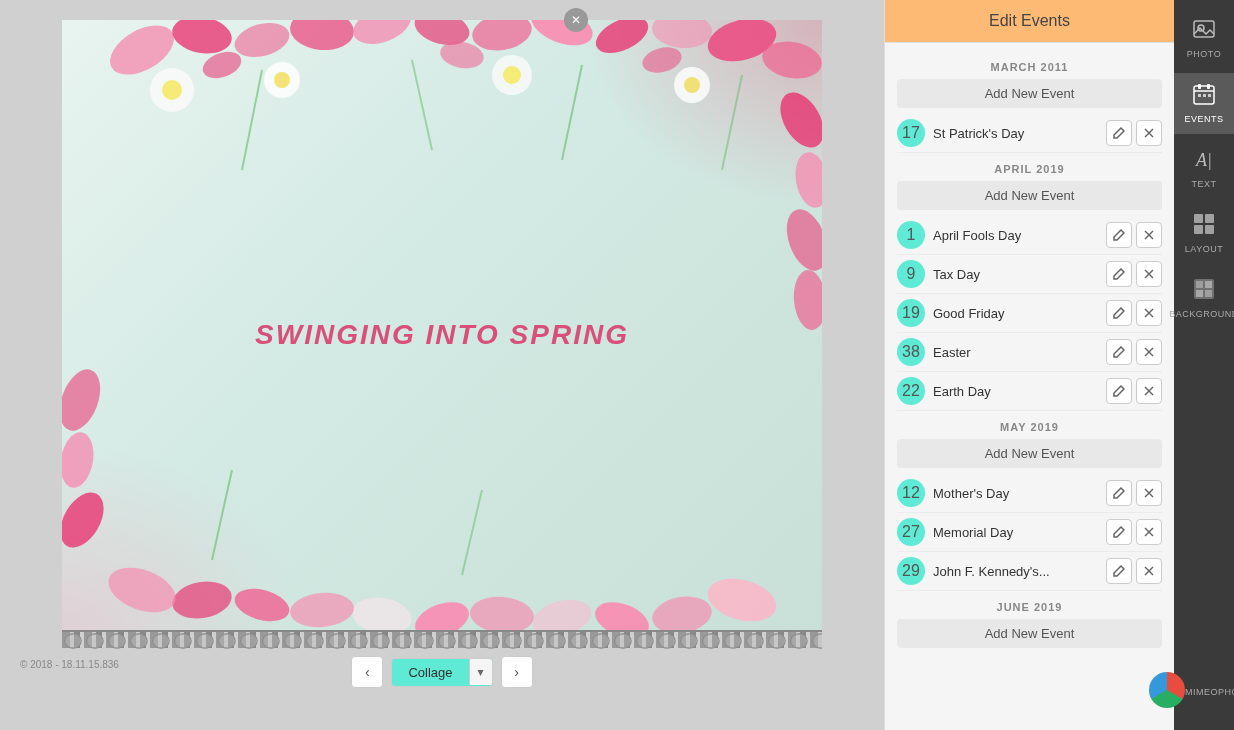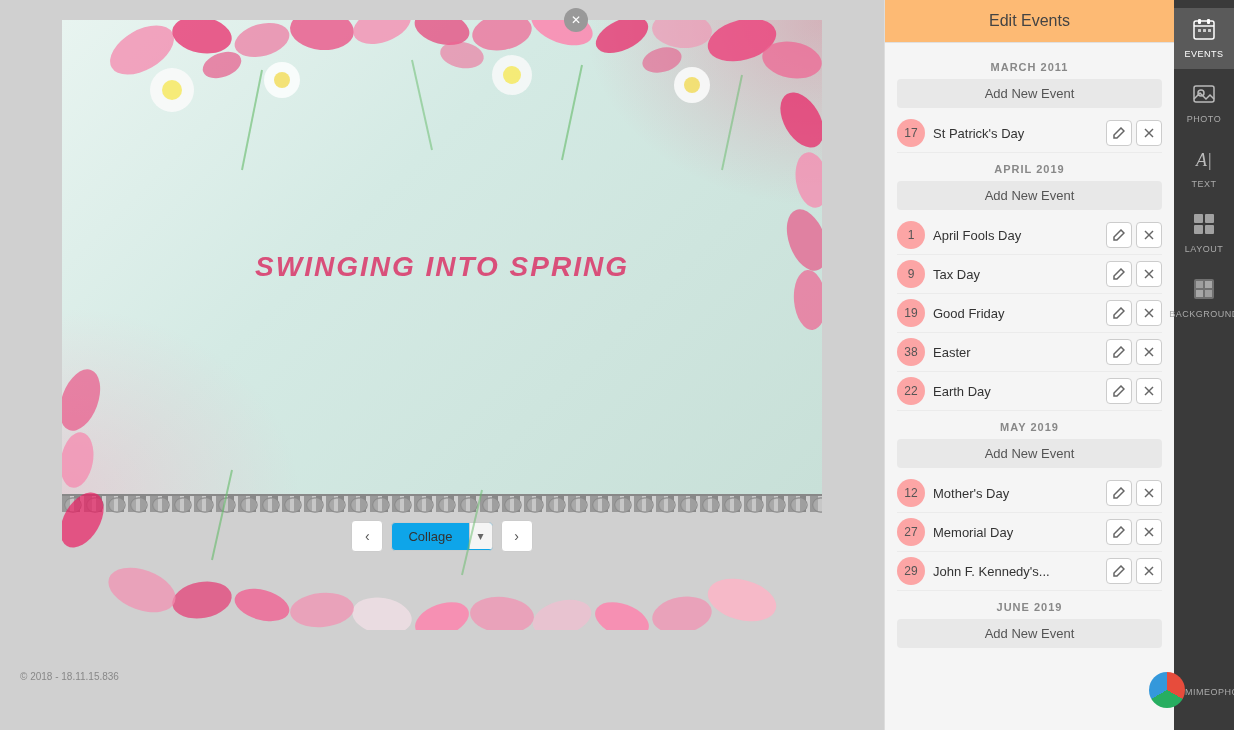--- a/index.html
+++ b/index.html
@@ -21,21 +21,21 @@
       flex-direction: column;
       align-items: center;
       justify-content: flex-start;
       padding: 20px;
       position: relative;
     }
 
     
     .calendar-bg {
       width: 760px;
-      height: 474px;
+      height: 610px;
       background: linear-gradient(135deg, #e8f4f0 0%, #d4eae4 40%, #c8e0d8 100%);
       position: relative;
       display: flex;
       align-items: center;
       justify-content: center;
       text-align: center;
     }
 
     .calendar-text-overlay {
       position: absolute;
@@ -86,21 +86,21 @@
       align-items: center;
       justify-content: center;
       font-size: 14px;
       color: #555;
     }
 
     .layout-select {
       display: flex;
       align-items: center;
       border: 1px solid #ccc;
-      background: #0ea5e9;
+      background: #5eead4;
       border-radius: 4px;
       overflow: hidden;
     }
 
     .layout-select-label {
       padding: 6px 16px;
       font-size: 13px;
       color: #333;
     }
 
@@ -108,21 +108,21 @@
       padding: 6px 8px;
       border-left: 1px solid #ccc;
       background: #f5f5f5;
       font-size: 12px;
       color: #666;
       cursor: pointer;
     }
 
     .copyright {
       position: absolute;
-      bottom: 48px;
+      bottom: 60px;
       left: 20px;
       font-size: 10px;
       color: #888;
     }
 
     
     .right-panel {
       width: 290px;
       background: #f5f5f5;
       display: flex;
@@ -199,25 +199,25 @@
       align-items: center;
       padding: 5px 0;
       border-bottom: 1px solid #ebebeb;
       gap: 8px;
     }
 
     .event-day {
       width: 28px;
       height: 28px;
       border-radius: 50%;
-      background: #fca5a5;
+      background: #5eead4;
       display: flex;
       align-items: center;
       justify-content: center;
-      font-size: 12px;
+      font-size: 16px;
       color: #555;
       flex-shrink: 0;
     }
 
     .event-name {
       flex: 1;
       font-size: 13px;
       color: #333;
     }
 
@@ -575,48 +575,48 @@
             <svg width="12" height="12" viewBox="0 0 12 12" fill="none" stroke="#666" stroke-width="1.5">
               <line x1="2" y1="2" x2="10" y2="10"></line>
               <line x1="10" y1="2" x2="2" y2="10"></line>
             </svg>
           </button>
         </div>
       </div><div class="month-header">JUNE 2019</div><button class="add-event-btn">Add New Event</button></div>
 </div>
 
 <div class="icon-sidebar">
+  <div class="sidebar-icon-item">
+    <span class="icon-shape">
+      <svg viewBox="0 0 22 22" fill="none" stroke="currentColor" style="width:22px;height:22px;">
+        <rect x="1" y="3" width="20" height="16" rx="2" stroke-width="1.5"></rect>
+        <circle cx="8" cy="10" r="3" stroke-width="1.5"></circle>
+        <polyline points="1,16 7,10 13,16 17,12 21,16" stroke-width="1.5"></polyline>
+      </svg>
+    </span>
+    <span class="sidebar-icon-label">PHOTO</span>
+  </div>
+
   <div class="sidebar-icon-item active">
     <span class="icon-shape">
       <svg viewBox="0 0 22 22" fill="currentColor" style="width:22px;height:22px;">
         <rect x="1" y="3" width="20" height="18" rx="2" fill="none" stroke="currentColor" stroke-width="1.5"></rect>
         <line x1="1" y1="8" x2="21" y2="8" stroke="currentColor" stroke-width="1.5"></line>
         <rect x="5" y="1" width="3" height="5" rx="1" fill="currentColor"></rect>
         <rect x="14" y="1" width="3" height="5" rx="1" fill="currentColor"></rect>
         <rect x="5" y="11" width="3" height="3" rx="0.5" fill="currentColor" opacity="0.7"></rect>
         <rect x="10" y="11" width="3" height="3" rx="0.5" fill="currentColor" opacity="0.7"></rect>
         <rect x="15" y="11" width="3" height="3" rx="0.5" fill="currentColor" opacity="0.7"></rect>
       </svg>
     </span>
     <span class="sidebar-icon-label">EVENTS</span>
   </div>
 
   <div class="sidebar-icon-item">
     <span class="icon-shape">
-      <svg viewBox="0 0 22 22" fill="none" stroke="currentColor" style="width:22px;height:22px;">
-        <rect x="1" y="3" width="20" height="16" rx="2" stroke-width="1.5"></rect>
-        <circle cx="8" cy="10" r="3" stroke-width="1.5"></circle>
-        <polyline points="1,16 7,10 13,16 17,12 21,16" stroke-width="1.5"></polyline>
-      </svg>
-    </span>
-    <span class="sidebar-icon-label">PHOTO</span>
-  </div>
-
-  <div class="sidebar-icon-item">
-    <span class="icon-shape">
       <svg viewBox="0 0 22 22" fill="currentColor" style="width:22px;height:22px;">
         <text x="3" y="18" font-size="18" font-family="serif" font-style="italic">A|</text>
       </svg>
     </span>
     <span class="sidebar-icon-label">TEXT</span>
   </div>
 
   <div class="sidebar-icon-item">
     <span class="icon-shape">
       <svg viewBox="0 0 22 22" fill="currentColor" style="width:22px;height:22px;">

